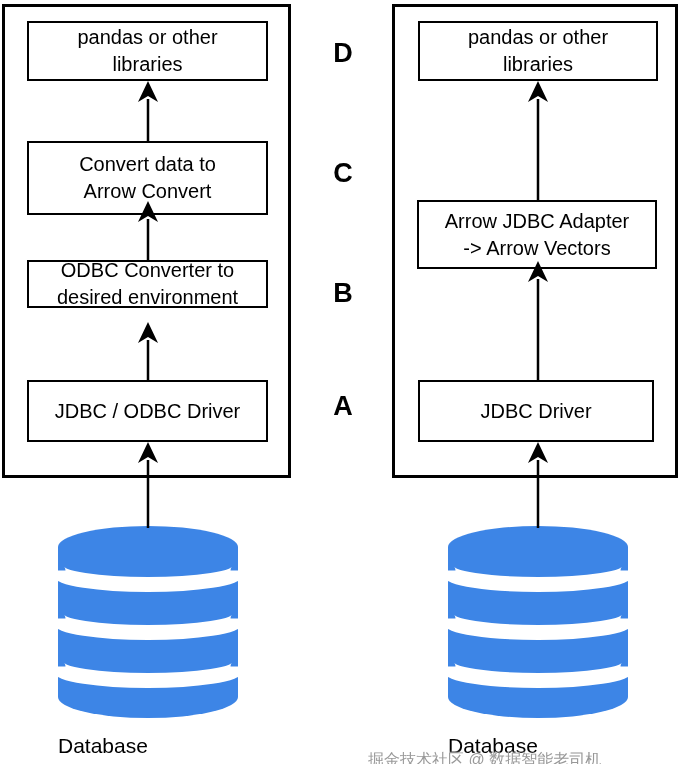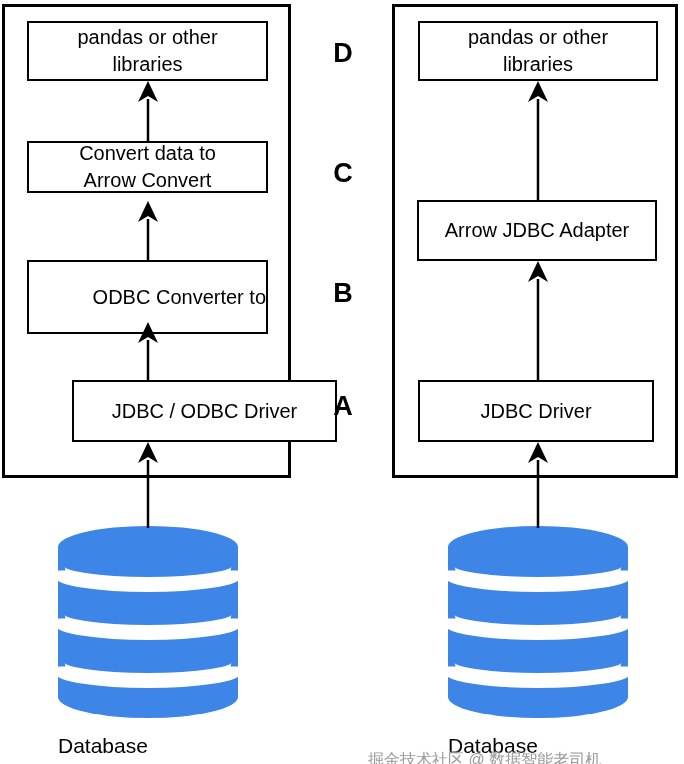--- a/index.html
+++ b/index.html
@@ -72,40 +72,42 @@
 <body>
 
 <div class="panel" id="left-panel"></div>
 <div class="panel" id="right-panel"></div>
 
 <div class="node" style="left:27px; top:21px; width:241px; height:60px;">
   <div class="node-line">pandas or other</div>
   <div class="node-line">libraries</div>
 </div>
 
-<div class="node" style="left:27px; top:141px; width:241px; height:52px;">
+<div class="node" style="left:27px; top:141px; width:241px; height:74px;">
   <div class="node-line">Convert data to</div>
   <div class="node-line">Arrow Convert</div>
 </div>
 
-<div class="node" style="left:27px; top:260px; width:241px; height:74px;align-items:flex-end;">
+<div class="node" style="left:27px; top:260px; width:241px; height:48px;">
   <div class="node-line">ODBC Converter to</div>
+  <div class="node-line">desired environment</div>
 </div>
 
-<div class="node" style="left:27px; top:380px; width:265px; height:62px;margin-left:45px;">
+<div class="node" style="left:27px; top:380px; width:241px; height:62px;">
   <div class="node-line">JDBC / ODBC Driver</div>
 </div>
 
 <div class="node" style="left:418px; top:21px; width:240px; height:60px;">
   <div class="node-line">pandas or other</div>
   <div class="node-line">libraries</div>
 </div>
 
-<div class="node" style="left:417px; top:200px; width:240px; height:61px;">
+<div class="node" style="left:417px; top:200px; width:240px; height:69px;">
   <div class="node-line">Arrow JDBC Adapter</div>
+  <div class="node-line">-&gt; Arrow Vectors</div>
 </div>
 
 <div class="node" style="left:418px; top:380px; width:236px; height:62px;">
   <div class="node-line">JDBC Driver</div>
 </div>
 
 <div class="step-label" style="top:38px;">D</div>
 <div class="step-label" style="top:158px;">C</div>
 <div class="step-label" style="top:278px;">B</div>
 <div class="step-label" style="top:391px;">A</div>

